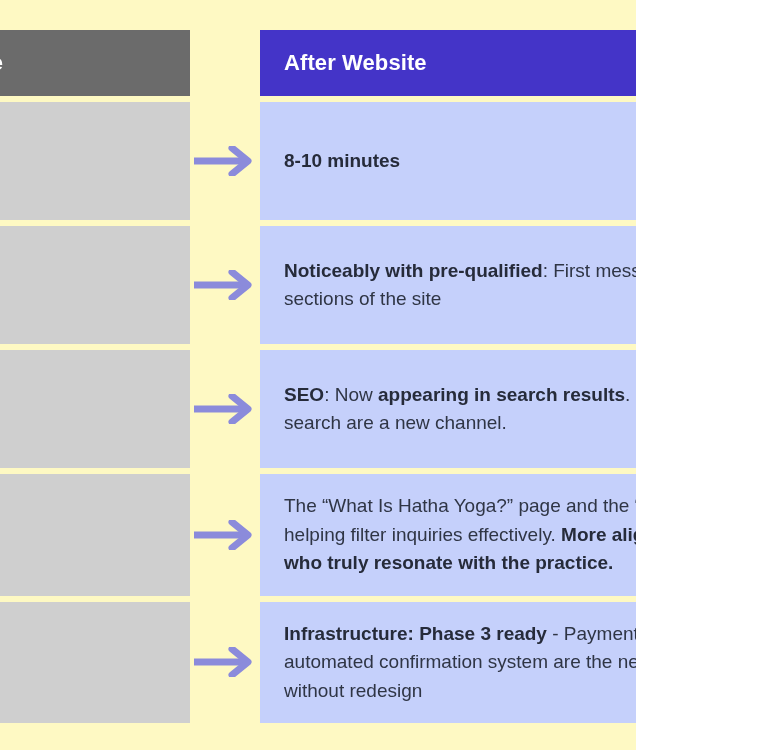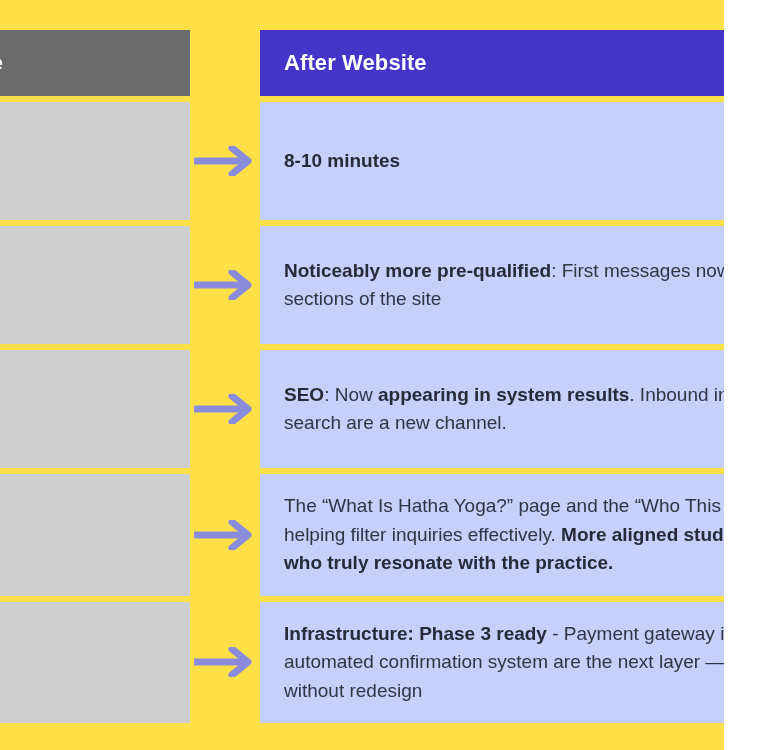--- a/index.html
+++ b/index.html
@@ -13,24 +13,24 @@
     overflow: hidden;
     font-family: "Liberation Sans", sans-serif;
     -webkit-font-smoothing: antialiased;
   }
 
   
   .comparison-viewport {
     position: absolute;
     left: 0;
     top: 0;
-    width: 724px;
+    width: 636px;
     height: 750px;
     overflow: hidden;
-    background: #fde047;
+    background: #fef9c3;
   }
 
   
   .comparison-table {
     position: absolute;
     top: 30px;
     left: -180px;          
     width: 1130px;
   }
 
@@ -151,33 +151,33 @@
         </div>
         <div class="table-row body-row row-2">
           <div class="col-before"></div>
           <div class="col-arrow">
             <svg class="arrow" viewBox="0 0 62 30">
               <line x1="0" y1="15" x2="52" y2="15" stroke="#8b8bdb" stroke-width="7"></line>
               <polyline points="38,2 54,15 38,28" fill="none" stroke="#8b8bdb" stroke-width="7" stroke-linecap="round" stroke-linejoin="round"></polyline>
             </svg>
           </div>
           <div class="col-after">
-            <div class="cell-text"><b>Noticeably more pre-qualified</b><span>: First messages now reference specific sections of the site</span></div>
+            <div class="cell-text"><b>Noticeably with pre-qualified</b><span>: First messages now reference specific sections of the site</span></div>
           </div>
         </div>
         <div class="table-row body-row row-3">
           <div class="col-before"></div>
           <div class="col-arrow">
             <svg class="arrow" viewBox="0 0 62 30">
               <line x1="0" y1="15" x2="52" y2="15" stroke="#8b8bdb" stroke-width="7"></line>
               <polyline points="38,2 54,15 38,28" fill="none" stroke="#8b8bdb" stroke-width="7" stroke-linecap="round" stroke-linejoin="round"></polyline>
             </svg>
           </div>
           <div class="col-after">
-            <div class="cell-text"><b>SEO</b><span>: Now </span><b>appearing in system results</b><span>. Inbound inquiries from organic search are a new channel.</span></div>
+            <div class="cell-text"><b>SEO</b><span>: Now </span><b>appearing in search results</b><span>. Inbound inquiries from organic search are a new channel.</span></div>
           </div>
         </div>
         <div class="table-row body-row row-4">
           <div class="col-before"></div>
           <div class="col-arrow">
             <svg class="arrow" viewBox="0 0 62 30">
               <line x1="0" y1="15" x2="52" y2="15" stroke="#8b8bdb" stroke-width="7"></line>
               <polyline points="38,2 54,15 38,28" fill="none" stroke="#8b8bdb" stroke-width="7" stroke-linecap="round" stroke-linejoin="round"></polyline>
             </svg>
           </div>

